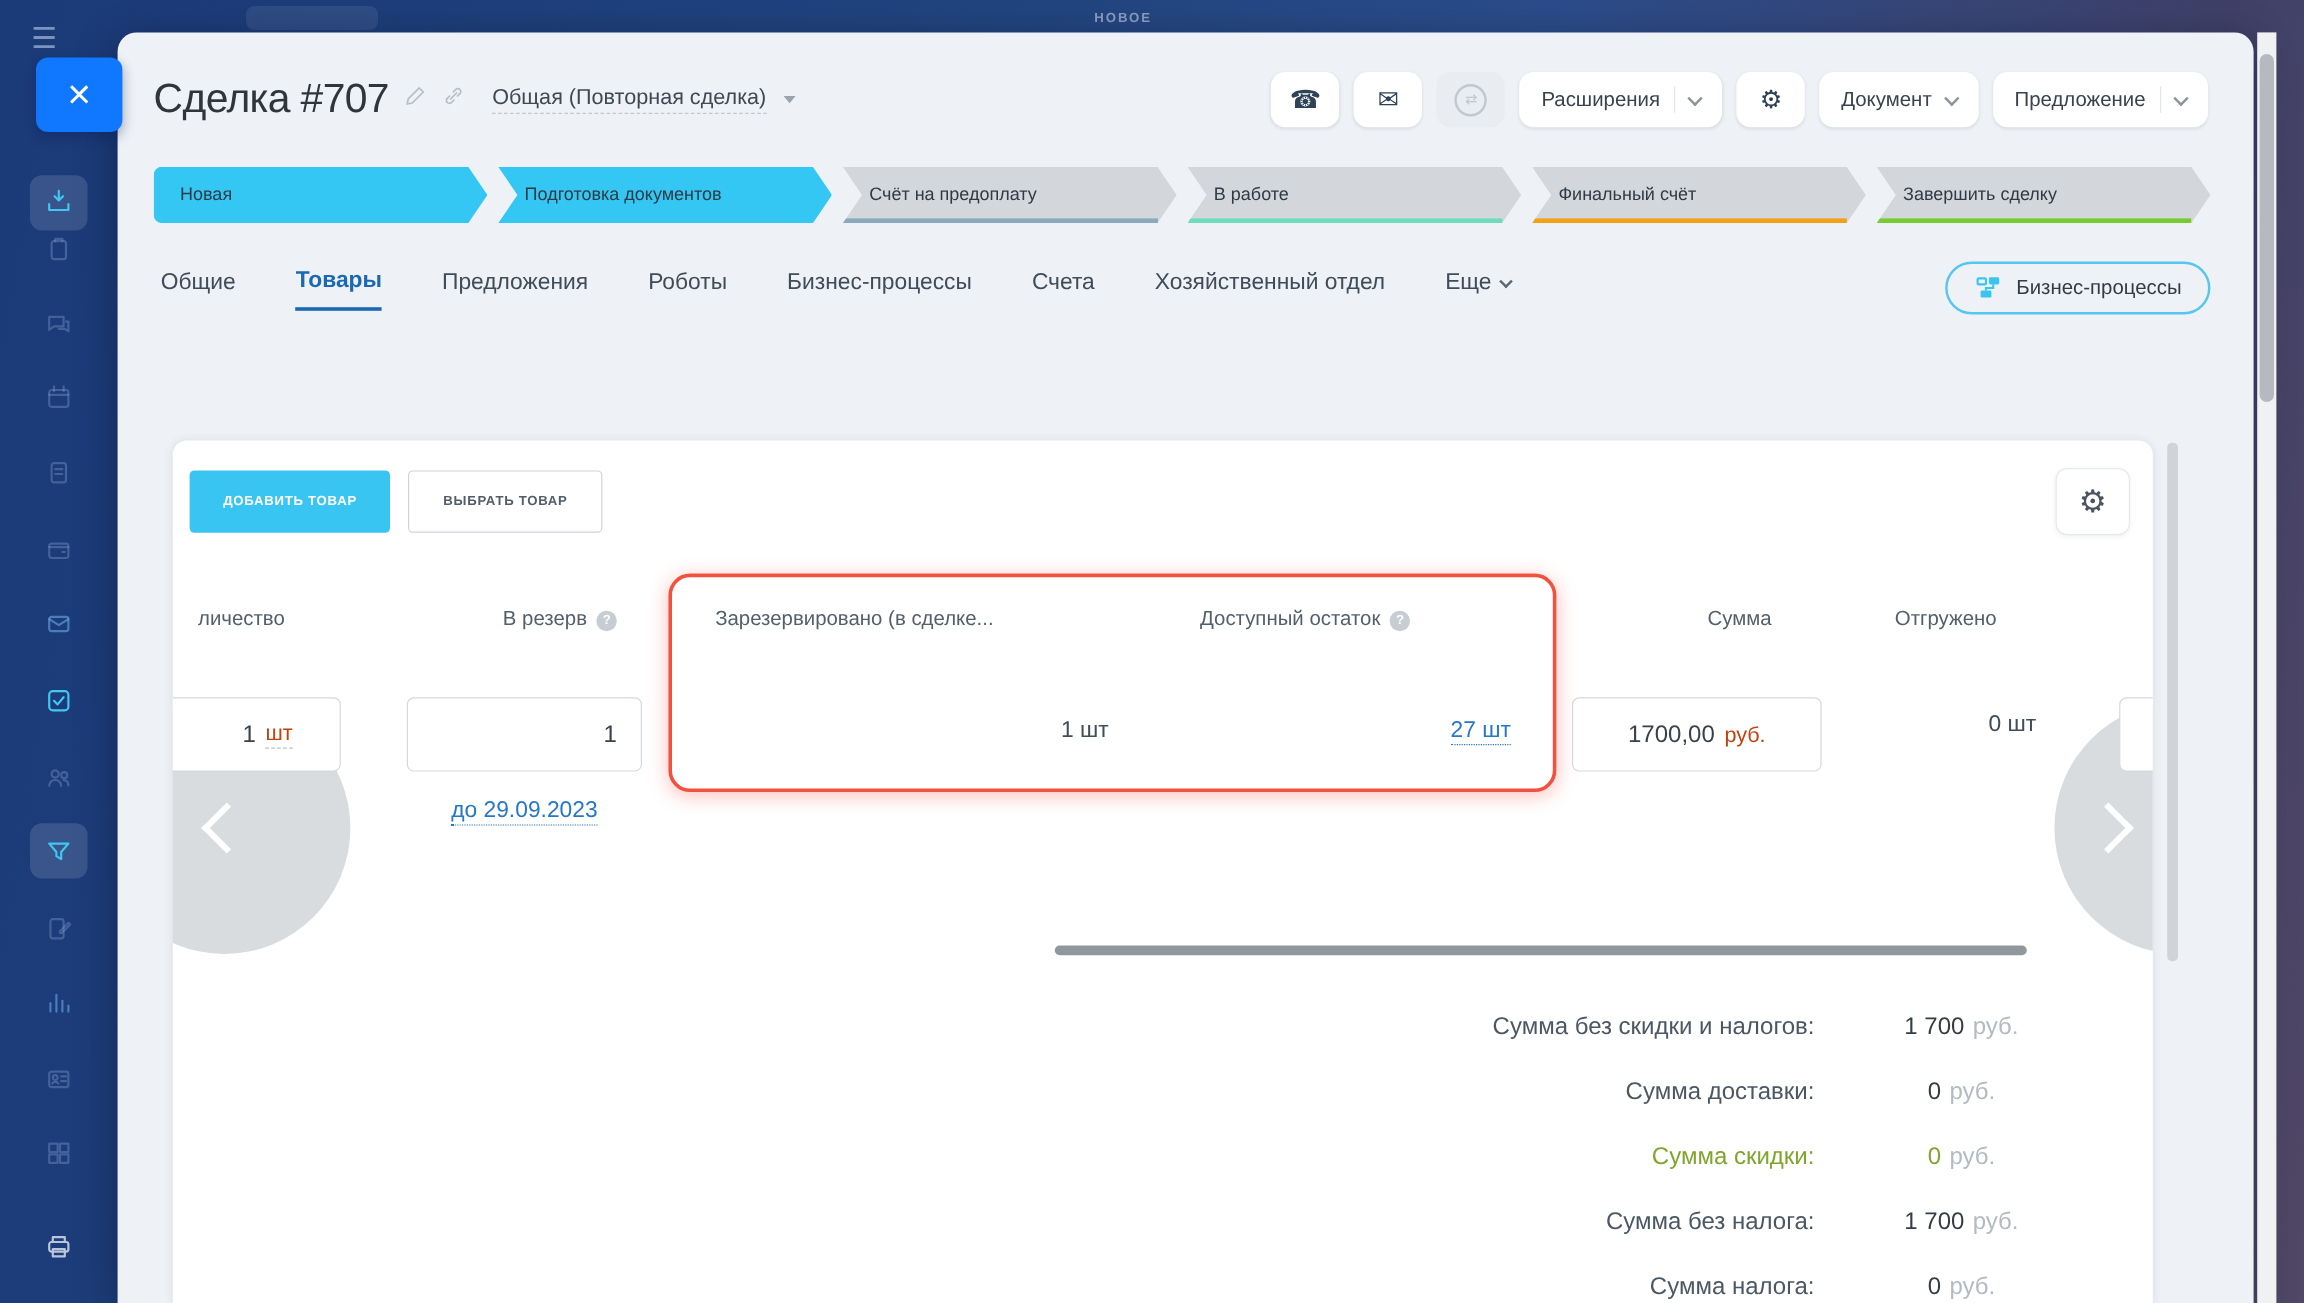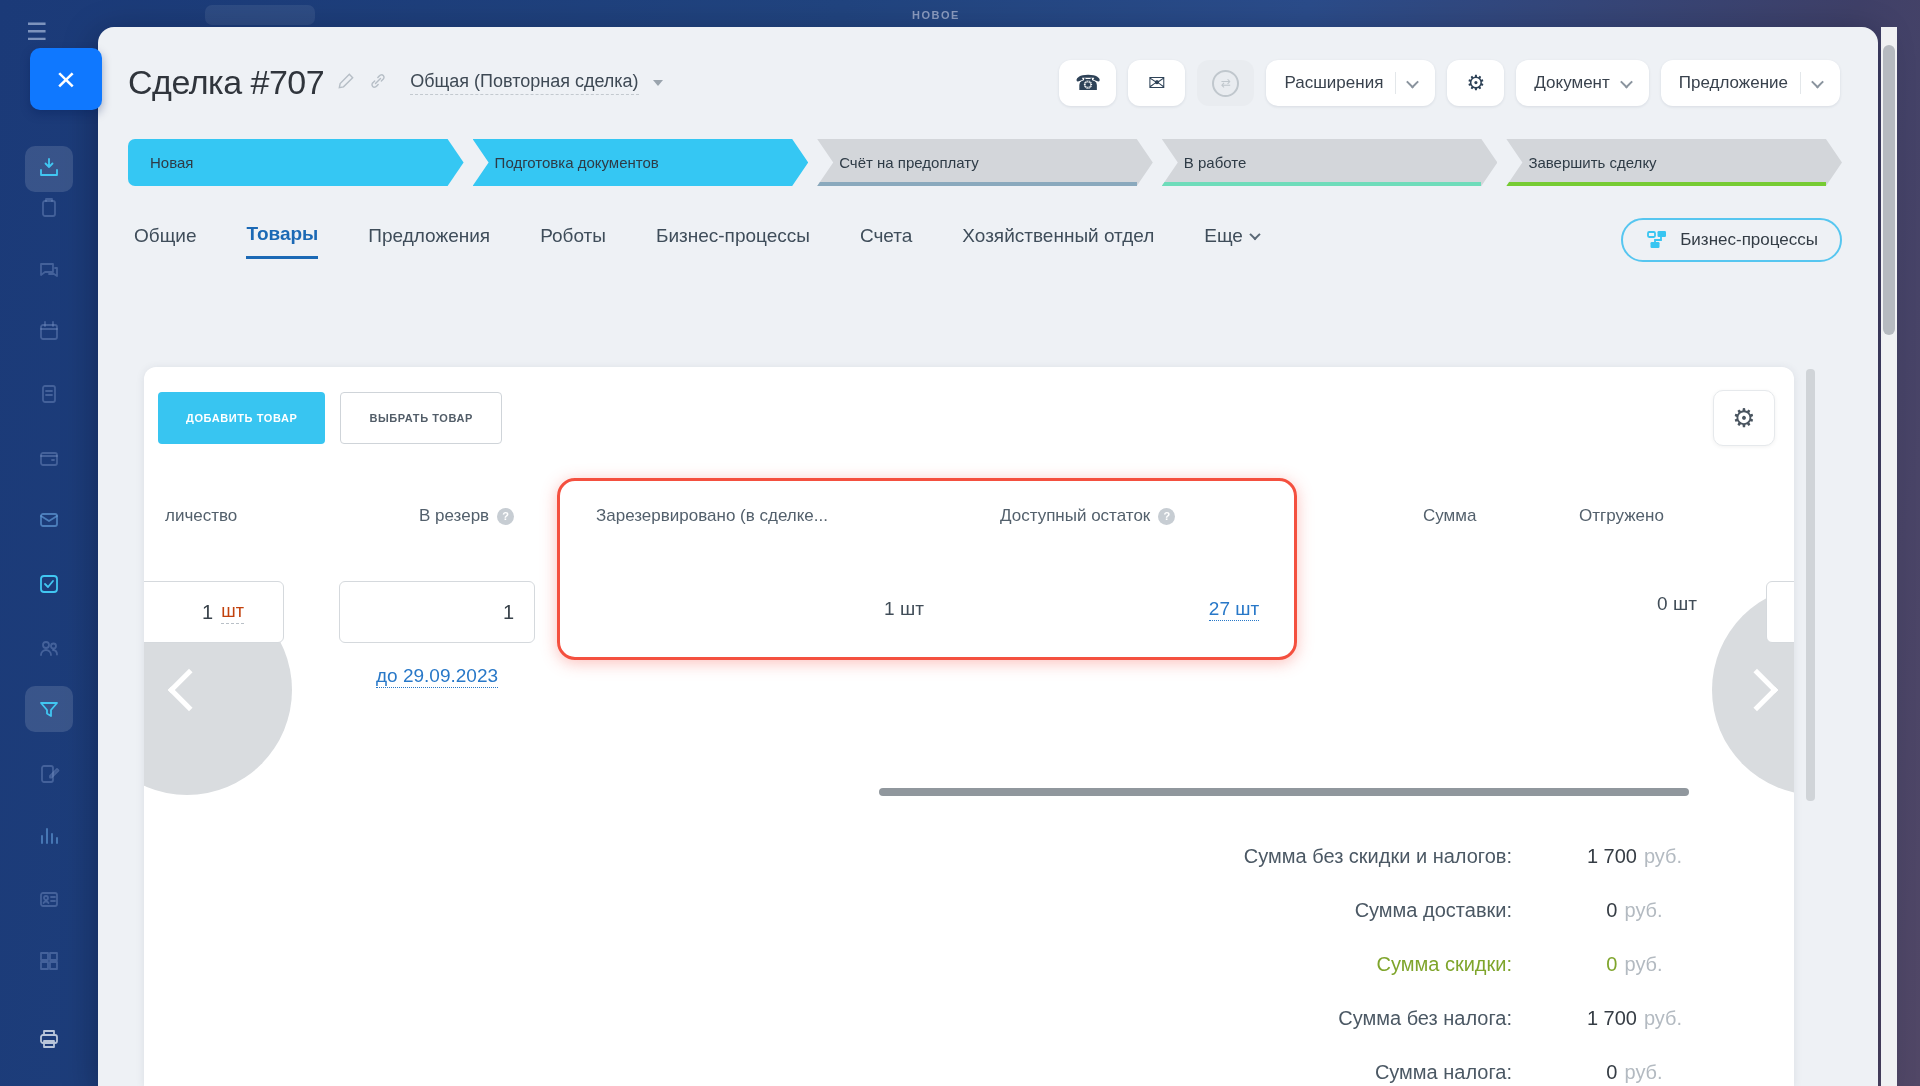--- a/index.html
+++ b/index.html
@@ -241,20 +241,24 @@
       </div>
     <div class="stage pending">
         <span>Счёт на предоплату</span>
         <span class="bar" style="background:#8aa9bd"></span>
       </div>
     <div class="stage pending">
         <span>В работе</span>
         <span class="bar" style="background:#6edcba"></span>
       </div>
     <div class="stage pending">
+        <span>Финальный счёт</span>
+        <span class="bar" style="background:#f1a117"></span>
+      </div>
+    <div class="stage pending">
         <span>Завершить сделку</span>
         <span class="bar" style="background:#76cb33"></span>
       </div>
   </div>
 
   <div class="tabs">
     <div class="tab">Общие</div>
     <div class="tab active">Товары</div>
     <div class="tab">Предложения</div>
     <div class="tab">Роботы</div>
@@ -305,20 +309,24 @@
     <div class="inp" style="left:195px;width:196px;justify-content:flex-end;padding-right:20px">
       <span>1</span>
     </div>
     <div class="cell-text" style="left:195px;width:196px;top:298px">
       <span class="lnk">до 29.09.2023</span>
     </div>
     <div class="cell-text" style="left:690px;width:140px;top:231px">1 шт</div>
     <div class="cell-text" style="left:1020px;width:140px;top:231px">
       <span class="lnk">27 шт</span>
     </div>
+    <div class="inp" style="left:1166px;width:208px">
+      <span>1700,00</span>
+      <span class="unit">руб.</span>
+    </div>
     <div class="cell-text" style="left:1478px;width:110px;top:226px">0 шт</div>
     <div class="inp" style="left:1622px;width:90px"></div>
 
     <div class="h-thumb"></div>
 
     <div class="summary">
       <div class="s-row">
         <span class="s-label">Сумма без скидки и налогов:</span>
         <span class="s-value"><span class="s-num">1 700</span><span class="s-unit">руб.</span></span>
       </div>

